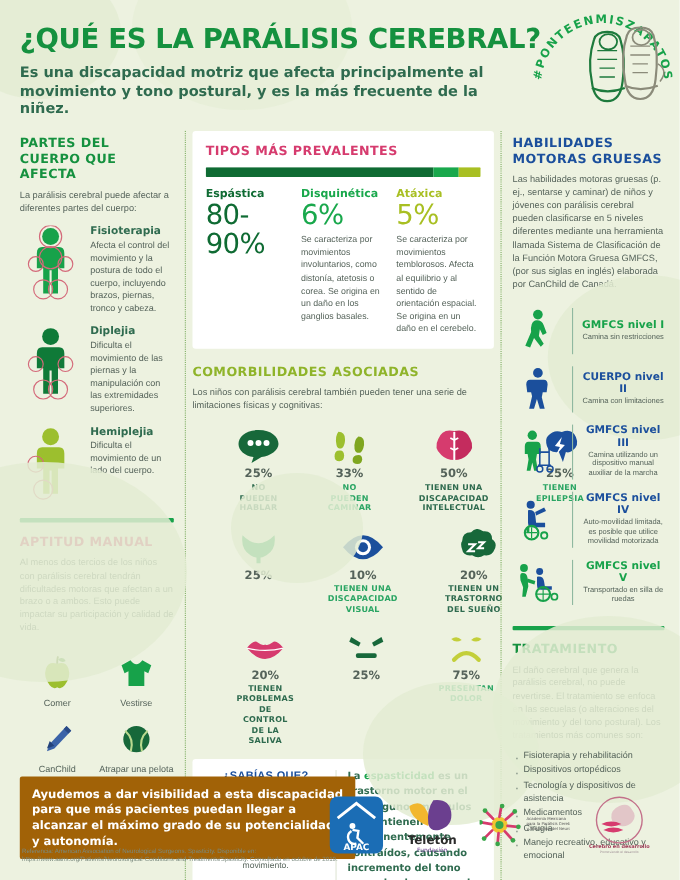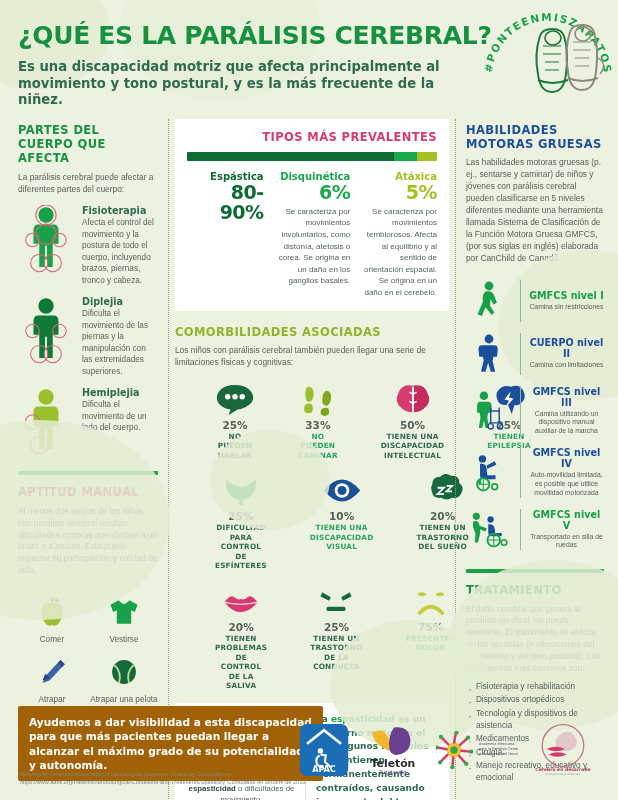--- a/index.html
+++ b/index.html
@@ -65,26 +65,26 @@
   .bp-txt{ flex:1; }
   .bp-name{ font-family:"DejaVu Sans", sans-serif; font-weight:bold; font-size:9.6px; color:#2f6b4f;}
   .bp-desc{ font-size:8.2px; line-height:1.4; color:#55635a; margin-top:1px;}
 
   
   .apt-grid{ display:grid; grid-template-columns:1fr 1fr; gap:6px 4px; margin-top:14px; text-align:center;}
   .apt-cell .ic{ height:42px; display:flex; align-items:center; justify-content:center;}
   .apt-cell .lb{ font-size:8.2px; color:#55635a; line-height:1.25; margin-top:2px;}
 
   
-  .card{ background:#ffffff; border-radius:3px; padding:11px 12px 12px 12px;text-align:right; }
+  .card{ background:#ffffff; border-radius:3px; padding:11px 12px 12px 12px; }
   .prev-bar{ display:flex; height:9px; margin:8px 0 10px 0; border-radius:1px; overflow:hidden;}
   .types{ display:flex; gap:10px; }
   .type{ flex:1; }
   .type .tname{ font-family:"DejaVu Sans", sans-serif; font-weight:bold; font-size:10px; }
-  .type .tpct{ font-family:"DejaVu Sans", sans-serif; font-weight:bold; font-size:19px; line-height:1.05; margin:1px 0 3px; letter-spacing:-.5px;}
+  .type .tpct{ font-family:"DejaVu Sans", sans-serif; font-weight:normal; font-size:25px; line-height:1.05; margin:1px 0 3px; letter-spacing:-.5px;}
   .type .tdesc{ font-size:8px; line-height:1.45; color:#55635a;}
 
   .como{ margin-top:14px; }
   .como-grid{ display:grid; grid-template-columns:repeat(4,1fr); gap:4px 3px; margin-top:10px; }
   .como-grid3{ display:grid; grid-template-columns:repeat(3,1fr); gap:4px 3px; margin-top:10px; }
   .cm{ text-align:center;margin-left:40px; }
   .cm .ic{ height:40px; display:flex; align-items:flex-end; justify-content:center; padding-bottom:3px;}
   .cm .pct{ font-size:10.5px; font-weight:bold; color:#55635a; font-family:"DejaVu Sans", sans-serif;}
   .cm .lb{ font-family:"DejaVu Sans", sans-serif; font-weight:bold; font-size:7.3px; line-height:1.3; letter-spacing:.2px; text-transform:uppercase; margin-top:1px;}
 
@@ -247,21 +247,21 @@
           <div class="lb">Vestirse</div>
         </div>
         <div class="apt-cell">
           <div class="ic">
             <svg viewBox="0 0 40 40" width="34" height="34">
               <path d="M30,6 l5,5 l-18,19 l-8,3 l3,-8z" fill="#3b63a8"></path>
               <path d="M30,6 l5,5 l-3,3 l-5,-5z" fill="#2a4a86"></path>
               <path d="M9,30 l3,-8 l5,5z" fill="#23427a"></path>
             </svg>
           </div>
-          <div class="lb">Atrapar</div>
+          <div class="lb">CanChild</div>
         </div>
         <div class="apt-cell">
           <div class="ic">
             <svg viewBox="0 0 40 40" width="34" height="34">
               <circle cx="20" cy="20" r="14" fill="#17683a"></circle>
               <path d="M8,11 q10,9 6,22 M32,11 q-10,9 -6,22" stroke="#b9d98f" stroke-width="2.2" fill="none"></path>
             </svg>
           </div>
           <div class="lb">Atrapar una pelota</div>
         </div>
@@ -289,21 +289,21 @@
           <div class="type">
             <div class="tname" style="color:#a8bf22">Atáxica</div>
             <div class="tpct" style="color:#a8bf22">5%</div>
             <div class="tdesc">Se caracteriza por movimientos temblorosos. Afecta al equilibrio y al sentido de orientación espacial. Se origina en un daño en el cerebelo.</div>
           </div>
         </div>
       </div>
 
       <div class="como">
         <h2 class="sec sec-olive">COMORBILIDADES ASOCIADAS</h2>
-        <div class="body-txt">Los niños con parálisis cerebral también pueden llegar una serie de limitaciones físicas y cognitivas:</div>
+        <div class="body-txt">Los niños con parálisis cerebral también pueden tener una serie de limitaciones físicas y cognitivas:</div>
 
         <div class="como-grid">
           <div class="cm">
             <div class="ic">
               <svg viewBox="0 0 44 36" width="40" height="33">
                 <path d="M22,2 C9,2 2,9 2,16 C2,22 8,28 17,29 l-2,6 l10,-6 C34,28 42,22 42,16 C42,9 35,2 22,2z" fill="#17683a"></path>
                 <circle cx="14" cy="15" r="3" fill="#fff"></circle>
                   <circle cx="22" cy="15" r="3" fill="#fff"></circle>
                   <circle cx="30" cy="15" r="3" fill="#fff"></circle>
               </svg>
@@ -350,21 +350,20 @@
         <div class="como-grid3">
           <div class="cm">
             <div class="ic">
               <svg viewBox="0 0 44 36" width="40" height="33">
                 <path d="M6,6 q8,8 16,8 q8,0 16,-8 q2,14 -8,20 q-8,5 -16,0 q-10,-6 -8,-20z" fill="#17a24a"></path>
                 <rect x="16" y="9" width="12" height="4" rx="2" fill="#edf2e0"></rect>
                 <path d="M22,26 v8" stroke="#17a24a" stroke-width="4"></path>
               </svg>
             </div>
             <div class="pct">25%</div>
-            <div class="lb" style="color:#2f6b4f">DIFICULTAD PARA CONTROL DE ESFÍNTERES</div>
           </div>
           <div class="cm">
             <div class="ic">
               <svg viewBox="0 0 44 36" width="40" height="33">
                 <path d="M2,18 q10,-12 20,-12 q10,0 20,12 q-10,12 -20,12 q-10,0 -20,-12z" fill="#1b4f9c"></path>
                 <circle cx="22" cy="18" r="8" fill="#fff"></circle>
                 <circle cx="22" cy="18" r="5" fill="#1b4f9c"></circle>
               </svg>
             </div>
             <div class="pct">10%</div>
@@ -396,21 +395,20 @@
           </div>
           <div class="cm">
             <div class="ic">
               <svg viewBox="0 0 44 36" width="40" height="31">
                 <path d="M6,6 l10,6 l-2,4 l-10,-5z" fill="#17683a"></path>
                 <path d="M38,6 l-10,6 l2,4 l10,-5z" fill="#17683a"></path>
                 <rect x="11" y="23" width="22" height="5" rx="2" fill="#17683a"></rect>
               </svg>
             </div>
             <div class="pct">25%</div>
-            <div class="lb" style="color:#2f6b4f">TIENEN UN TRASTORNO DE LA CONDUCTA</div>
           </div>
           <div class="cm">
             <div class="ic">
               <svg viewBox="0 0 44 36" width="40" height="31">
                 <path d="M6,8 q6,-4 11,1 q-6,4 -11,-1z" fill="#c3cf3a"></path>
                 <path d="M38,8 q-6,-4 -11,1 q6,4 11,-1z" fill="#c3cf3a"></path>
                 <path d="M9,30 q13,-14 26,0" stroke="#c3cf3a" stroke-width="4.5" fill="none" stroke-linecap="round"></path>
               </svg>
             </div>
             <div class="pct">75%</div>

